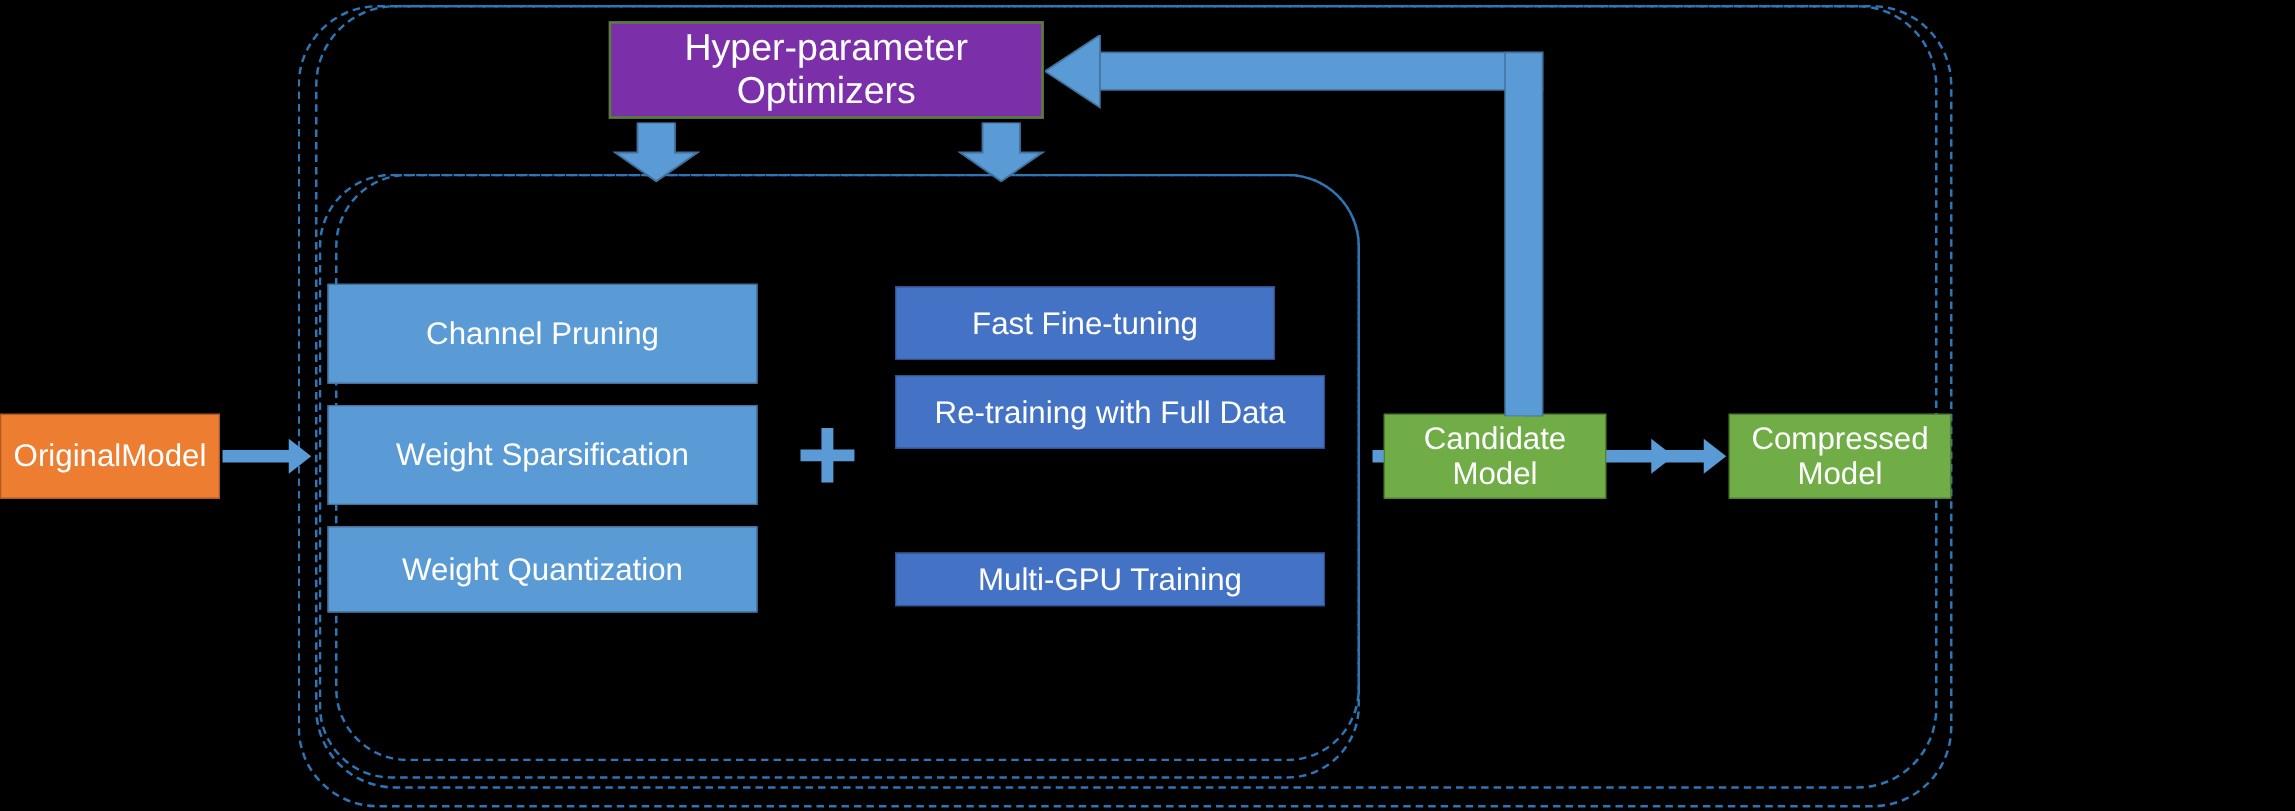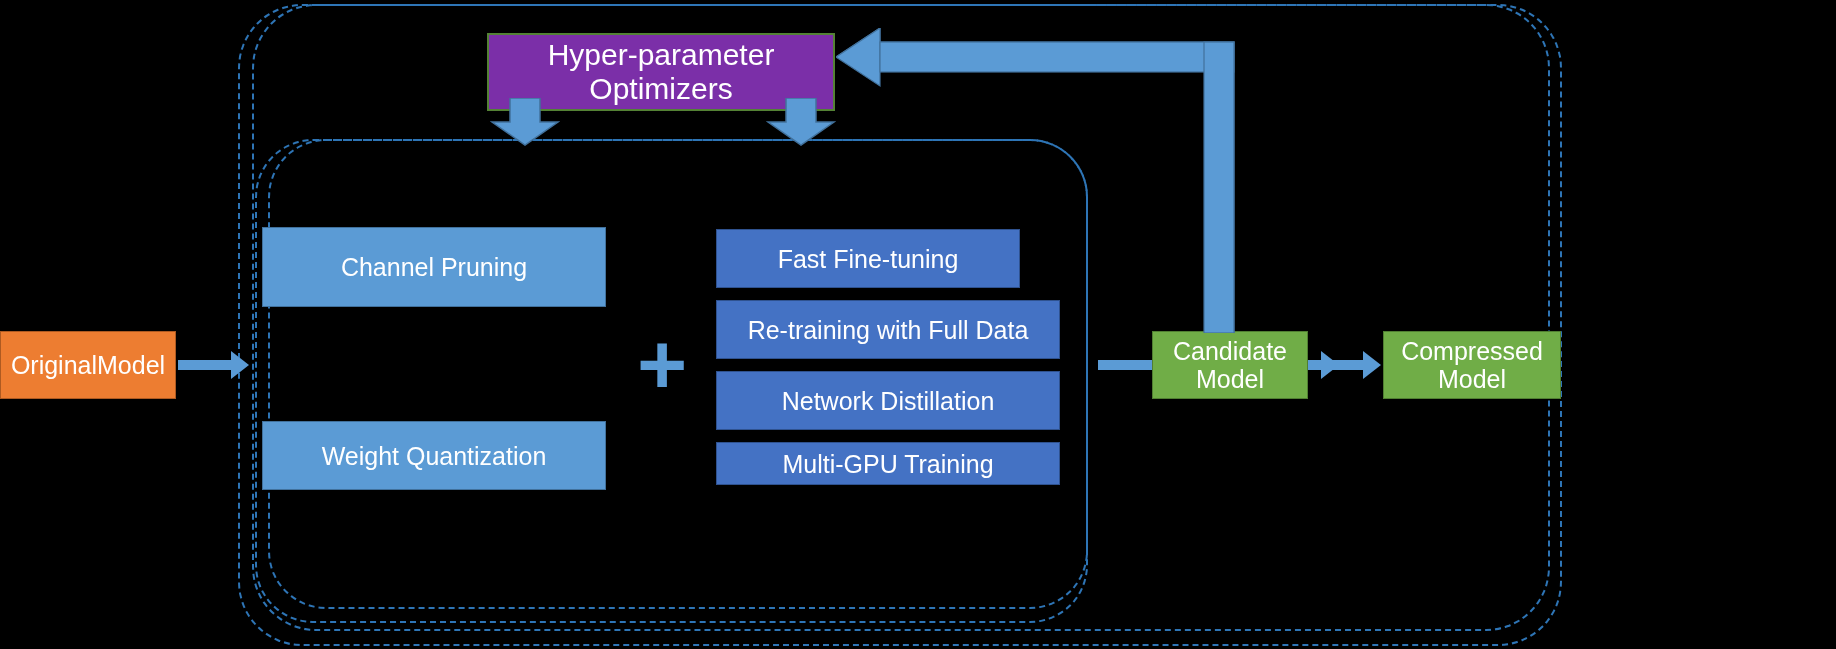--- a/index.html
+++ b/index.html
@@ -37,70 +37,70 @@
 </head>
 <body>
 
 <div id="stage">
 
   <div class="dashed-outer" style="left:238px;top:4px;width:1324px;height:642px;"></div>
   <div class="dashed-outer" style="left:252px;top:4px;width:1298px;height:627px;"></div>
   <div class="dashed-inner" style="left:255px;top:139px;width:833px;height:484px;"></div>
   <div class="dashed-inner" style="left:268px;top:139px;width:820px;height:470px;"></div>
 
-  <div class="box purple" style="left:487px;top:17px;width:348px;height:78px;flex-direction:column;margin-top:16px;">
+  <div class="box purple" style="left:487px;top:17px;width:348px;height:78px;flex-direction:column;">
     <span>Hyper-parameter</span>
     <span>Optimizers</span>
   </div>
 
   <div style="position:absolute;left:490px;top:98px;width:70px;height:48px;">
     <svg width="70" height="48" viewBox="0 0 70 48">
       <polygon points="20,0 50,0 50,24 68,24 35,47 2,24 20,24" fill="#5B9BD5" stroke="#41719C" stroke-width="1.5"></polygon>
     </svg>
   </div>
   <div style="position:absolute;left:766px;top:98px;width:70px;height:48px;">
     <svg width="70" height="48" viewBox="0 0 70 48">
       <polygon points="20,0 50,0 50,24 68,24 35,47 2,24 20,24" fill="#5B9BD5" stroke="#41719C" stroke-width="1.5"></polygon>
     </svg>
   </div>
 
   <div class="box lightblue" style="left:262px;top:227px;width:344px;height:80px;">
     <span>Channel Pruning</span>
   </div>
+  <div class="box lightblue" style="left:262px;top:324px;width:344px;height:80px;">
+    <span>Weight Sparsification</span>
+  </div>
   <div class="box lightblue" style="left:262px;top:421px;width:344px;height:69px;">
     <span>Weight Quantization</span>
   </div>
 
   <div class="plus" style="left:630px;top:320px;width:64px;height:88px;">
     <span>+</span>
   </div>
 
   <div class="box medblue" style="left:716px;top:229px;width:304px;height:59px;">
     <span>Fast Fine-tuning</span>
   </div>
   <div class="box medblue" style="left:716px;top:300px;width:344px;height:59px;">
     <span>Re-training with Full Data</span>
   </div>
-  <div class="box medblue" style="left:716px;top:371px;width:344px;height:59px;">
-    <span>Network Distillation</span>
-  </div>
   <div class="box medblue" style="left:716px;top:442px;width:344px;height:43px;">
     <span>Multi-GPU Training</span>
   </div>
 
   <div class="box orange" style="left:0px;top:331px;width:176px;height:68px;flex-direction:row;">
     <span>Original</span>
     <span>Model</span>
   </div>
 
   <div class="arrow-r" style="left:178px;top:360px;width:54px;"></div>
 
   <div class="arrow-r" style="left:1098px;top:360px;width:224px;"></div>
 
-  <div class="box green" style="left:1152px;top:331px;width:156px;height:68px;flex-direction:column;text-align:right;">
+  <div class="box green" style="left:1107px;top:331px;width:178px;height:68px;flex-direction:column;text-align:right;">
     <span>Candidate</span>
     <span>Model</span>
   </div>
 
   <div class="arrow-r" style="left:1326px;top:360px;width:38px;"></div>
 
   <div class="box green" style="left:1383px;top:331px;width:178px;height:68px;flex-direction:column;">
     <span>Compressed</span>
     <span>Model</span>
   </div>

